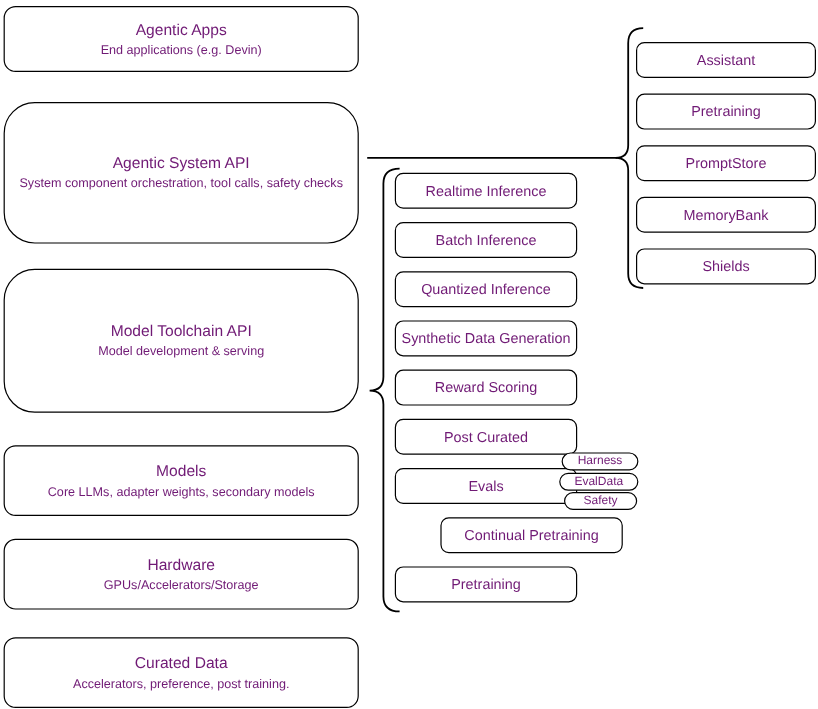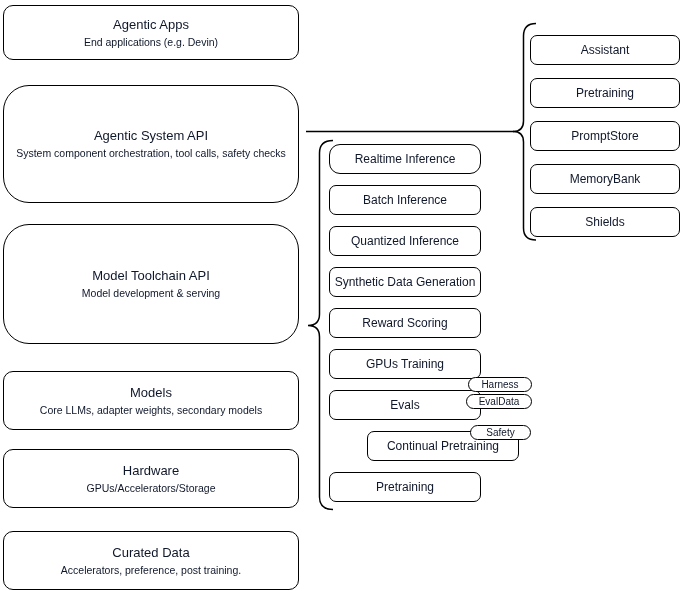--- a/index.html
+++ b/index.html
@@ -2,21 +2,21 @@
 <html><head>
 <meta charset="utf-8">
 <style>
   html, body { margin: 0; padding: 0; background: #ffffff; }
   #canvas {
     position: relative;
     width: 682px;
     height: 591px;
     background: #ffffff;
     font-family: "Liberation Sans", "DejaVu Sans", sans-serif;
-    color: #0f172a;
+    color: #701a75;
     overflow: hidden;
   }
   #connector-layer {
     position: absolute;
     left: 0; top: 0;
     width: 682px; height: 591px;
     pointer-events: none;
   }
   .lbox {
     position: absolute;
@@ -94,33 +94,33 @@
   <div class="lbox" style="top:449px;height:59px;border-radius:10px;">
     <div class="ltitle">Hardware</div>
     <div class="lsub">GPUs/Accelerators/Storage</div>
   </div>
 
   <div class="lbox" style="top:531px;height:59px;border-radius:10px;">
     <div class="ltitle">Curated Data</div>
     <div class="lsub">Accelerators, preference, post training.</div>
   </div>
 
-  <div class="mbox" style="top:144px;border-radius:11px;">Realtime Inference</div>
+  <div class="mbox" style="top:144px;">Realtime Inference</div>
   <div class="mbox" style="top:185px;">Batch Inference</div>
   <div class="mbox" style="top:226px;">Quantized Inference</div>
   <div class="mbox" style="top:267px;">Synthetic Data Generation</div>
   <div class="mbox" style="top:308px;">Reward Scoring</div>
-  <div class="mbox" style="top:349px;">GPUs Training</div>
+  <div class="mbox" style="top:349px;">Post Curated</div>
   <div class="mbox" style="top:390px;">Evals</div>
   <div class="mbox" style="top:431px;margin-left:38px;">Continual Pretraining</div>
   <div class="mbox" style="top:472px;">Pretraining</div>
 
   <div class="pill" style="left:468px;top:377px;width:64px;height:15px;">Harness</div>
   <div class="pill" style="left:466px;top:394px;width:66px;height:15px;">EvalData</div>
-  <div class="pill" style="left:470px;top:425px;width:61px;height:15px;">Safety</div>
+  <div class="pill" style="left:470px;top:410px;width:61px;height:15px;">Safety</div>
 
   <div class="rbox" style="top:35px;">Assistant</div>
   <div class="rbox" style="top:78px;">Pretraining</div>
   <div class="rbox" style="top:121px;">PromptStore</div>
   <div class="rbox" style="top:164px;">MemoryBank</div>
   <div class="rbox" style="top:207px;">Shields</div>
 
 </div>
 
 </body></html>

